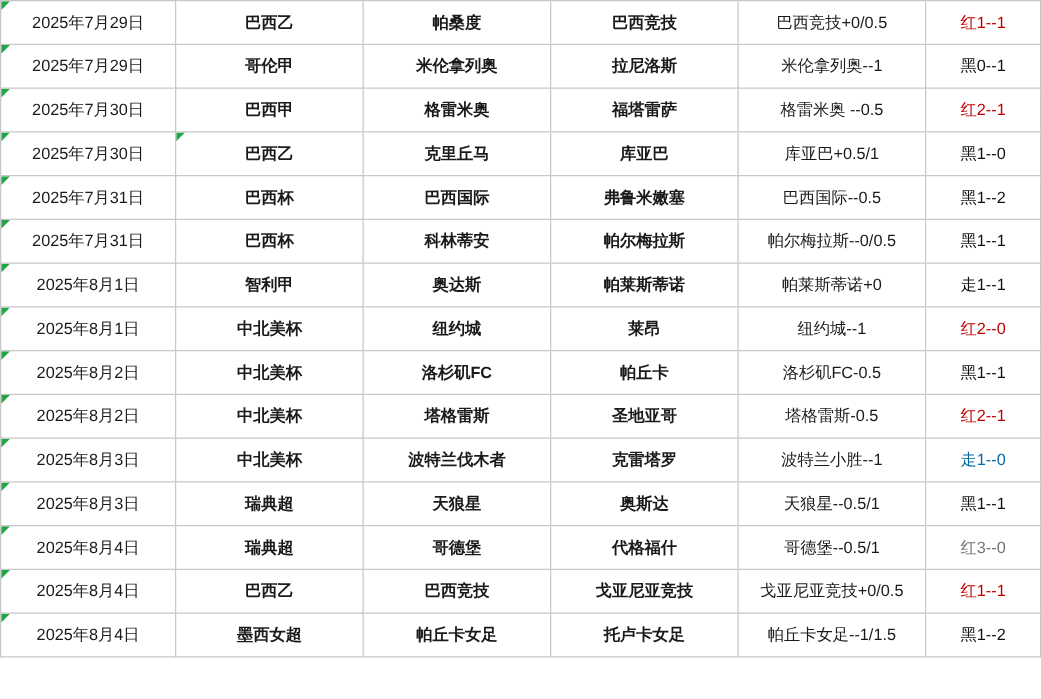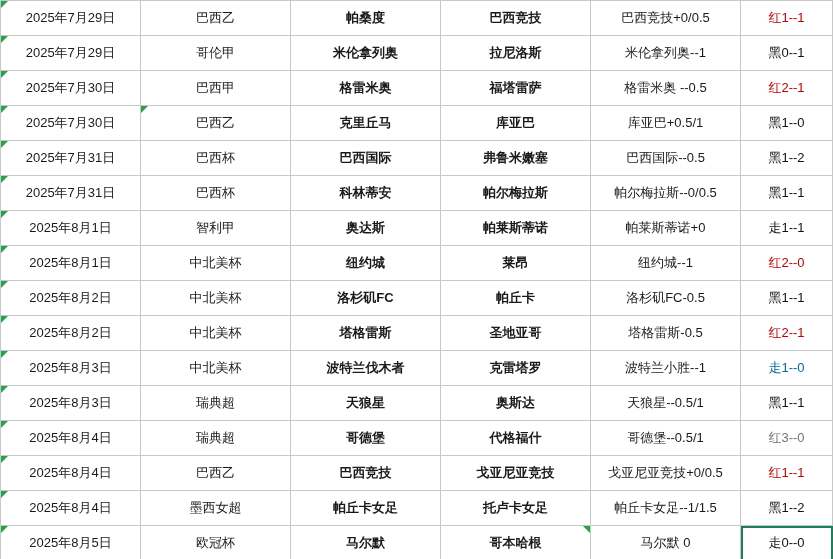--- a/index.html
+++ b/index.html
@@ -30,21 +30,21 @@
     white-space: nowrap;
   }
   col.c-date  { width: 140px; }
   col.c-league{ width: 150px; }
   col.c-home  { width: 150px; }
   col.c-away  { width: 150px; }
   col.c-tip   { width: 150px; }
   col.c-res   { width: 92px;  }
 
   td.date   { font-size: 12.5px; color: #1a1a1a; position: relative; }
-  td.league { font-weight: normal; font-size: 14px; position: relative; }
+  td.league { font-weight: bold; font-size: 14px; position: relative; }
   td.home   { font-weight: bold; font-size: 14px; margin-top: 45px; }
   td.away   { font-weight: bold; font-size: 14px; position: relative; }
   td.tip    { font-size: 12.5px; margin-top: 40px; }
   td.res    { font-size: 13px; }
 
   
   .marker {
     position: absolute;
     top: 0;
     left: 0;
@@ -193,22 +193,14 @@
         <td class="res"><span style="color:#c00000;">红1--1</span></td>
       </tr>
       <tr>
         <td class="date"><span class="marker"></span><span>2025年8月4日</span></td>
         <td class="league"><span>墨西女超</span></td>
         <td class="home"><span>帕丘卡女足</span></td>
         <td class="away"><span>托卢卡女足</span></td>
         <td class="tip"><span>帕丘卡女足--1/1.5</span></td>
         <td class="res"><span style="color:#111111;">黑1--2</span></td>
       </tr>
-      <tr>
-        <td class="date"><span class="marker"></span><span>2025年8月5日</span></td>
-        <td class="league"><span>欧冠杯</span></td>
-        <td class="home"><span>马尔默</span></td>
-        <td class="away"><span class="marker tl-right"></span><span>哥本哈根</span></td>
-        <td class="tip"><span>马尔默 0</span></td>
-        <td class="res selected"><span style="color:#111111;">走0--0</span></td>
-      </tr>
     </tbody>
 </table>
 
 </body></html>

